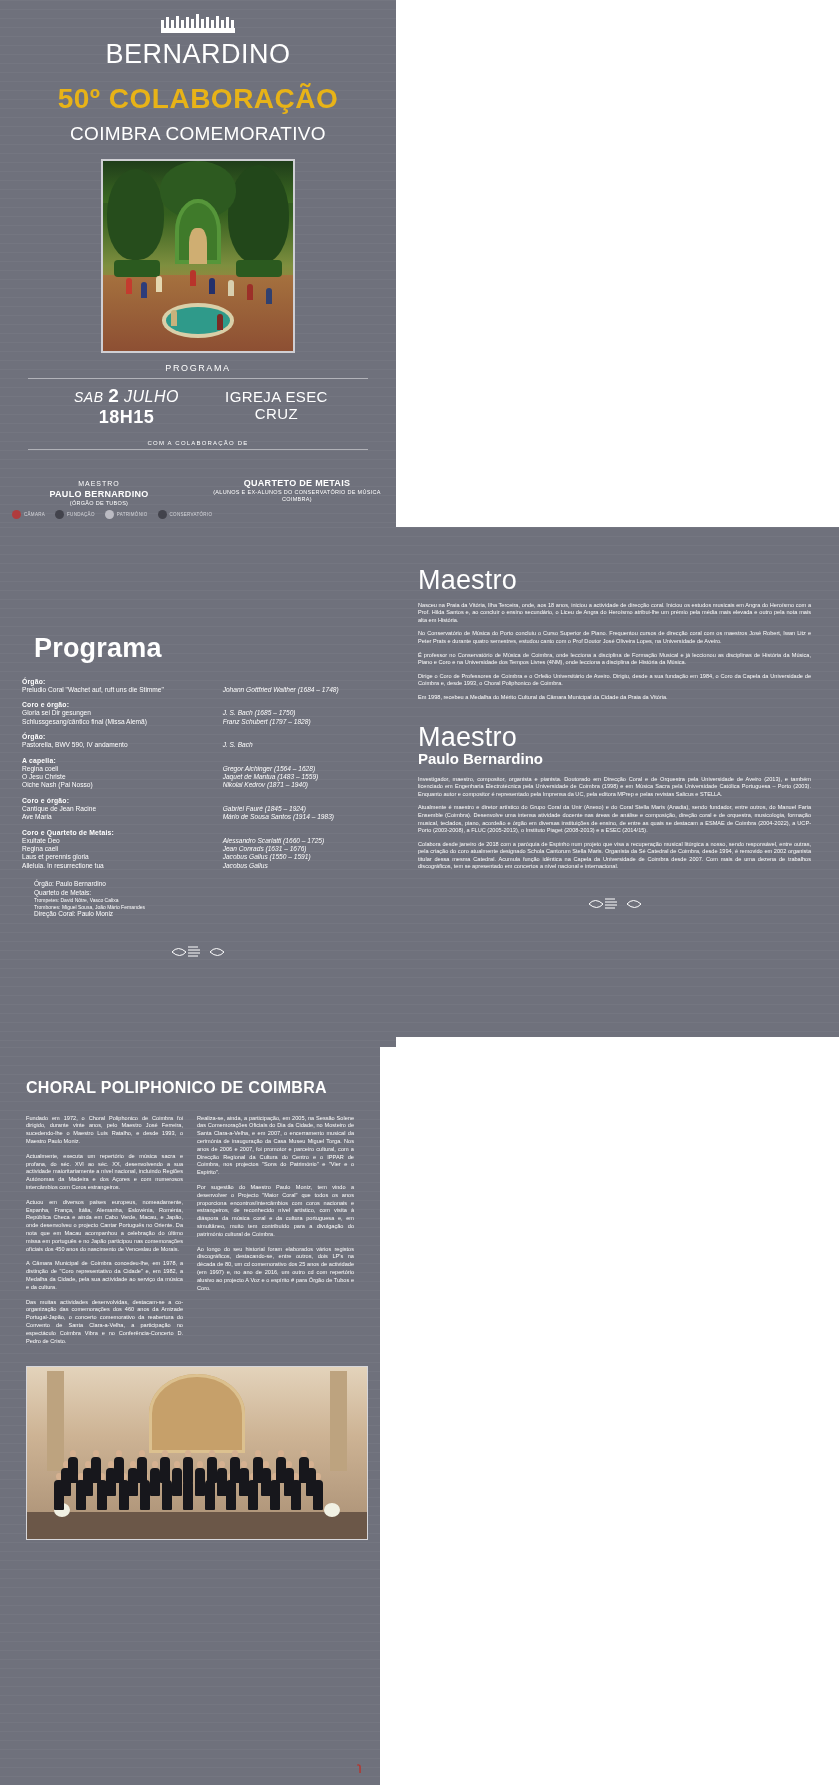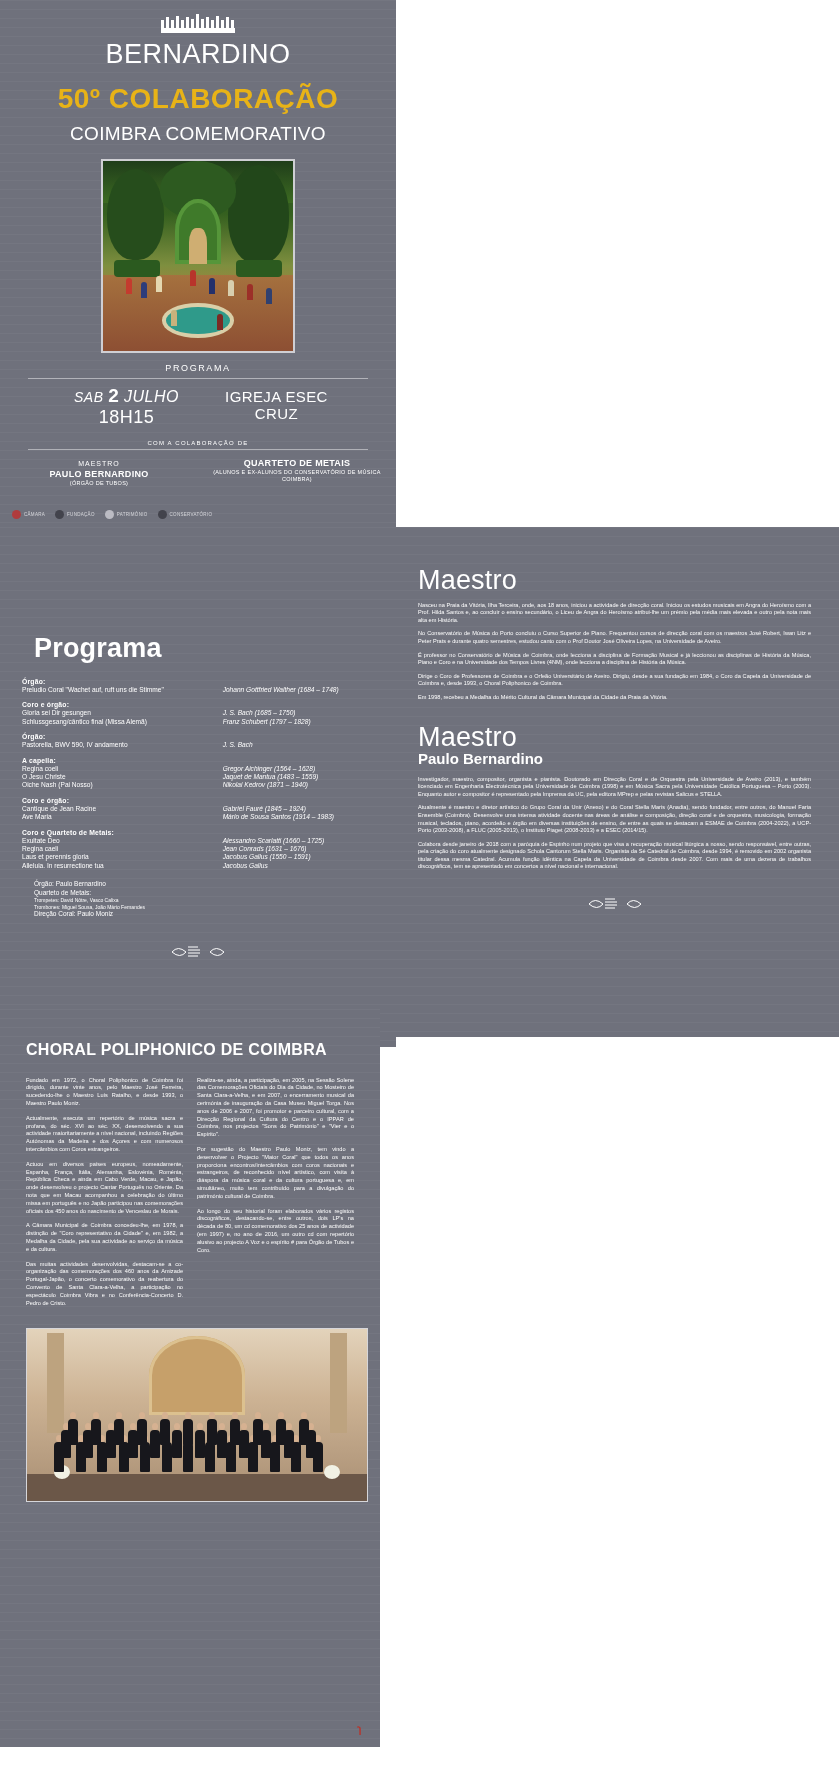--- a/index.html
+++ b/index.html
@@ -140,35 +140,35 @@
   }
   .datebar{
     display:flex; align-items:baseline; justify-content:space-between;
     width: 300px; margin: 0 auto;
     font-size: 15px;
   }
   .datebar .left{ letter-spacing:0.5px; }
   .datebar .left .sab{ font-style: italic; font-size:14px;}
   .datebar .left .d{ font-size:19px; font-weight:700;}
   .datebar .left .mes{ font-style: italic; font-size:16px;}
-  .datebar .left .h{ font-size:18px; font-weight:400;}
+  .datebar .left .h{ font-size:18px; font-weight:700;}
   .datebar .right{ font-size:15px; letter-spacing:0.4px;}
 
   .colab{
     font-size:6px; letter-spacing:1.2px; margin-top:12px;
   }
   .cover-sep2{
     width: 340px; height:1px; background: rgba(255,255,255,.45);
     margin: 3px auto 8px;
   }
   .credits{
     display:flex; justify-content:space-around;
     font-size:8px; line-height:11px; letter-spacing:0.3px;
   }
-  .credits .c{ width:46%; }
+  .credits .c{ width:46%;margin-top:20px; }
   .credits .role{ font-size:7px; letter-spacing:1px;}
   .credits .name{ font-size:9px; font-weight:700;}
   .credits .sub{ font-size:5.5px; line-height:7px; }
 
   .logos{
     position:absolute; left:0; bottom:8px; width:100%;
     display:flex; align-items:center; gap:10px;
     padding-left:12px; box-sizing:border-box;
     opacity:.85;
   }
@@ -215,21 +215,21 @@
     padding: 38px 28px 20px 22px;
   }
   #maestros .inner{position:relative; z-index:2;}
   .m-title{ font-size:27px; font-weight:400; letter-spacing:.2px;}
   .m-sub{ font-size:15px; font-weight:700; margin-top:-3px; margin-bottom:9px;}
   .m-par{ font-size:5.6px; line-height:7.6px; margin-bottom:6px; text-align:justify;}
   .m-block2{ margin-top:20px; }
 
   
   #choral{
-    left: 0; top: 1009px;
+    left: 0; top: 1047px;
     width: 380px; height: 738px;
     padding: 26px 20px;
   }
   #choral .inner{position:relative; z-index:2;}
   .ch-title{
     font-size: 16px; font-weight:700; letter-spacing:.3px;
     margin: 6px 0 12px 6px;
   }
   .ch-cols{ display:flex; gap:14px; padding:0 6px; }
   .ch-col{ width:50%; }

